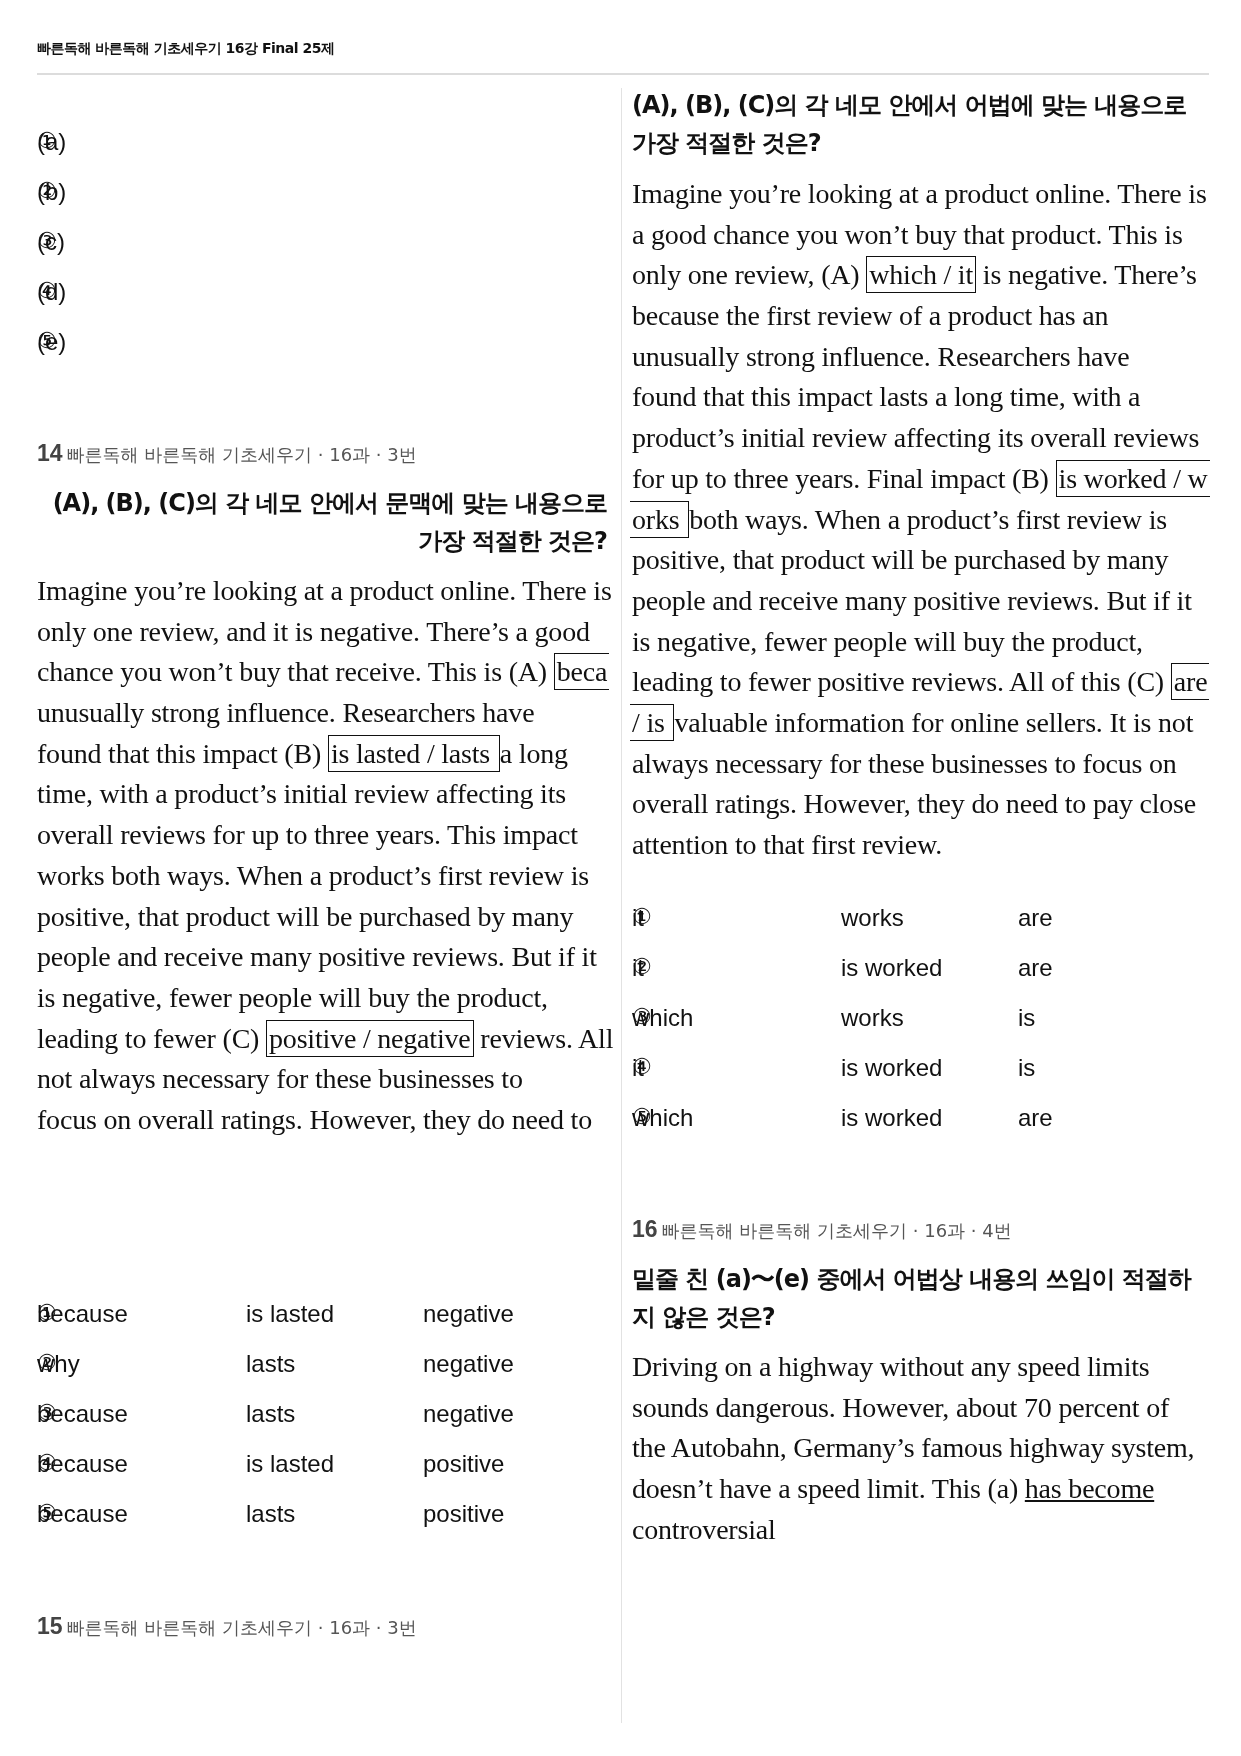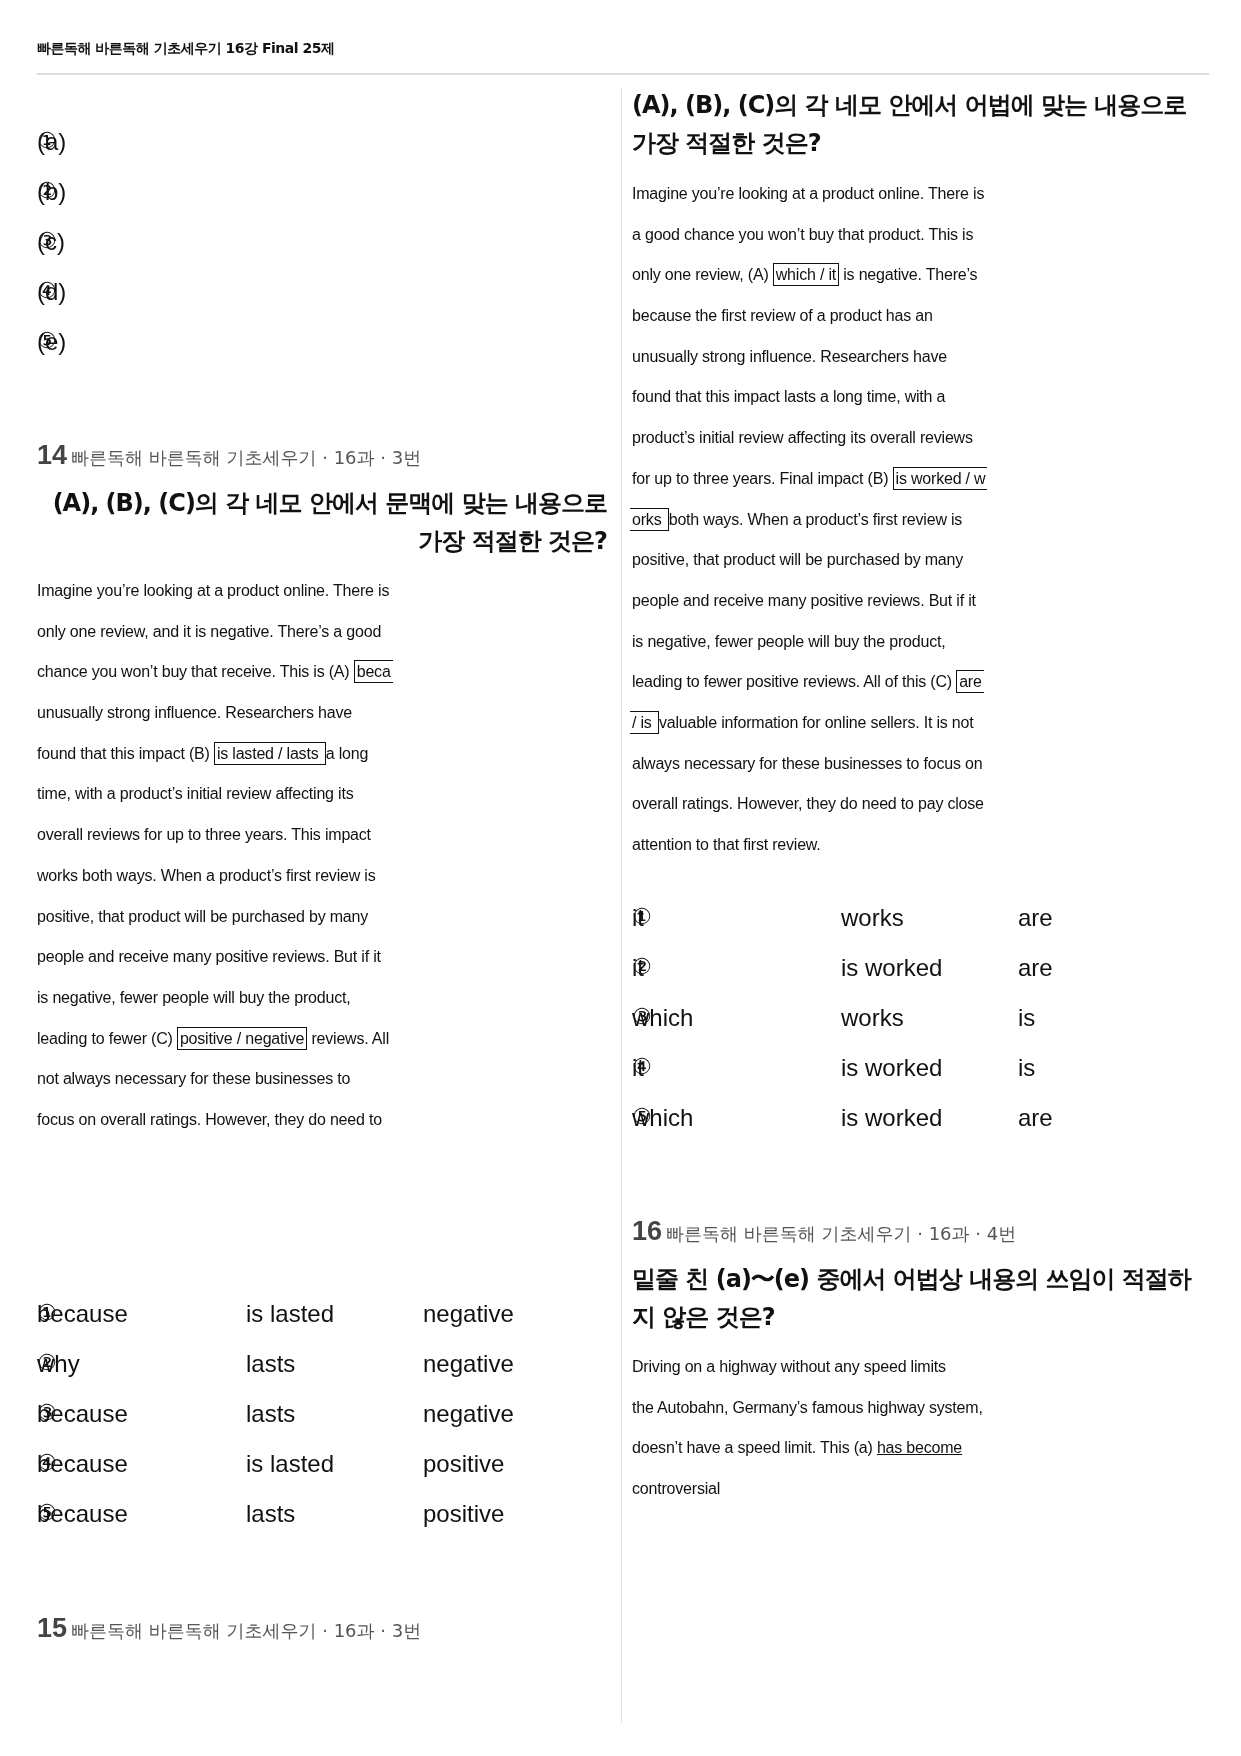--- a/index.html
+++ b/index.html
@@ -4,24 +4,24 @@
 <style>
   html, body { margin:0; padding:0; background:#ffffff; }
   body { width:1241px; height:1756px; position:relative; overflow:hidden;
          font-family:"Liberation Sans","DejaVu Sans",sans-serif; color:#111; }
   .header { position:absolute; left:37px; top:40px; font-size:14px; font-weight:bold;
             font-family:"DejaVu Sans","Liberation Sans",sans-serif; letter-spacing:-0.5px; }
   .header-rule { position:absolute; left:37px; right:32px; top:73px; height:2px; background:#dcdcdc; }
   .col-divider { position:absolute; left:621px; top:88px; width:1px; height:1635px; background:#e2e2e2; }
   .circ { display:inline-block; font-size:22px; margin-right:4px; }
   .qhead { position:absolute; font-size:18px; color:#555; font-family:"DejaVu Sans",sans-serif; }
-  .qhead .num { font-size:27px; font-weight:bold; color:#444; font-family:"Liberation Sans",sans-serif; margin-right:4px; }
+  .qhead .num { font-size:23px; font-weight:bold; color:#444; font-family:"Liberation Sans",sans-serif; margin-right:4px; }
   .qtitle { position:absolute; font-size:24px; font-weight:bold; line-height:38px;
             font-family:"DejaVu Sans",sans-serif; letter-spacing:-1px; width:570px; }
-  .passage { position:absolute; font-size:16px; line-height:40.7px; width:570px; letter-spacing:-0.2px; }
+  .passage { position:absolute; font-size:28px; line-height:40.7px; width:570px; letter-spacing:-0.2px;font-family:Liberation Serif, serif; }
   .passage .ln { display:block; height:40.7px; white-space:nowrap; }
   .box { border:1.5px solid #111; padding:2px 2px; }
   .box-r { border:1.5px solid #111; border-right:none; padding:2px 2px; }
   .box-l { border:1.5px solid #111; border-left:none; padding:2px 2px; }
   .ul { text-decoration:underline; }
   .opt-row { position:absolute; font-size:24px; height:40px; }
   .opt-row span { position:absolute; white-space:nowrap; }
 </style>
 </head>
 <body>
@@ -188,16 +188,17 @@
 
 <div class="qhead" style="left:632px;top:1216px;">
   <span class="num">16</span><span>빠른독해 바른독해 기초세우기 · 16과 · 4번</span>
 </div>
 <div class="qtitle" style="left:632px;top:1260px;">
   <div>밑줄 친 (a)〜(e) 중에서 어법상 내용의 쓰임이 적절하</div>
   <div>지 않은 것은?</div>
 </div>
 <div class="passage" style="left:632px;top:1347px;">
   <span class="ln">Driving on a highway without any speed limits</span>
+  <span class="ln">sounds dangerous. However, about 70 percent of</span>
   <span class="ln">the Autobahn, Germany’s famous highway system,</span>
   <span class="ln"><span>doesn’t have a speed limit. This (a) </span><span class="ul">has become</span></span>
   <span class="ln">controversial</span>
 </div>
 
 </body></html>

